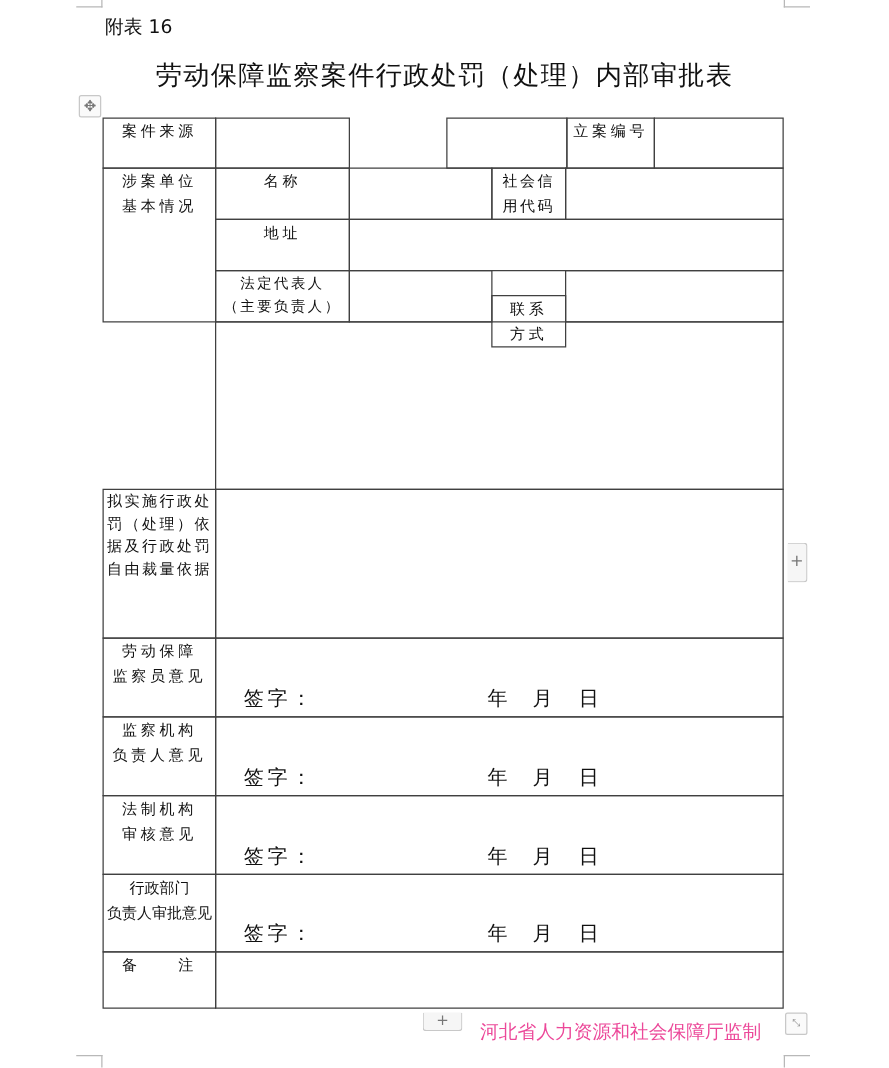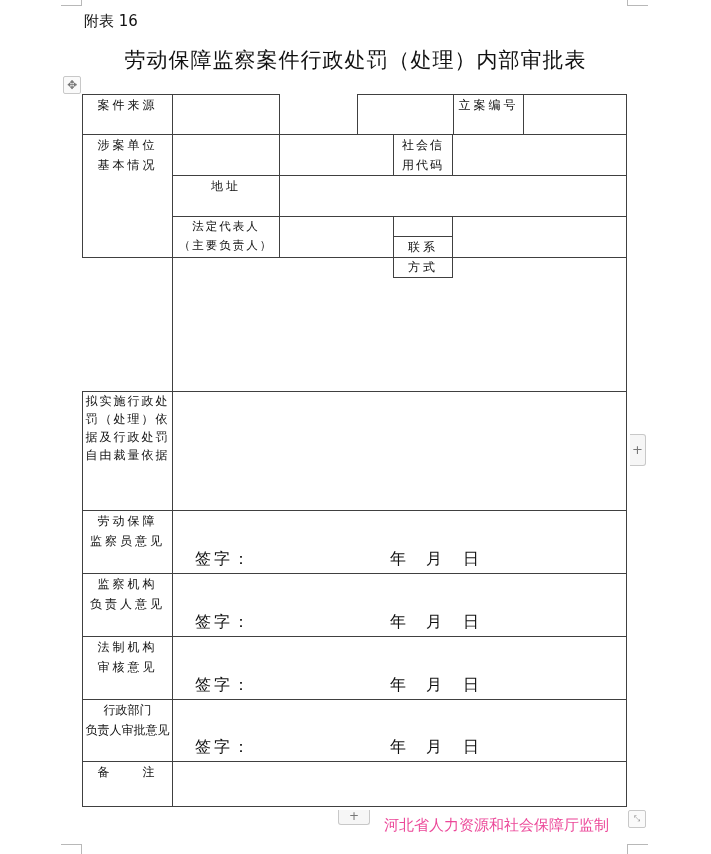--- a/index.html
+++ b/index.html
@@ -51,20 +51,23 @@
   <div class="cell" style="left:90px;top:0;width:108px;height:41px;"></div>
   <div class="cell" style="left:275px;top:0;width:97px;height:41px;"></div>
   <div class="cell" style="left:371px;top:0;width:71px;height:41px;">
       <span class="lbl">立案编号</span>
     </div>
   <div class="cell" style="left:441px;top:0;width:104px;height:41px;"></div>
 
   <div class="cell" style="left:0;top:40px;width:91px;height:124px;">
       <span class="lbl">涉案单位
 基本情况</span>
+    </div>
+  <div class="cell" style="left:90px;top:40px;width:108px;height:42px;">
+      <span class="lbl">名称</span>
     </div>
   <div class="cell" style="left:197px;top:40px;width:115px;height:42px;"></div>
   <div class="cell" style="left:311px;top:40px;width:60px;height:42px;letter-spacing:2px;">
       <span class="lbl">社会信
 用代码</span>
     </div>
   <div class="cell" style="left:370px;top:40px;width:175px;height:42px;"></div>
 
   <div class="cell" style="left:90px;top:81px;width:108px;height:42px;">
       <span class="lbl">地址</span>

